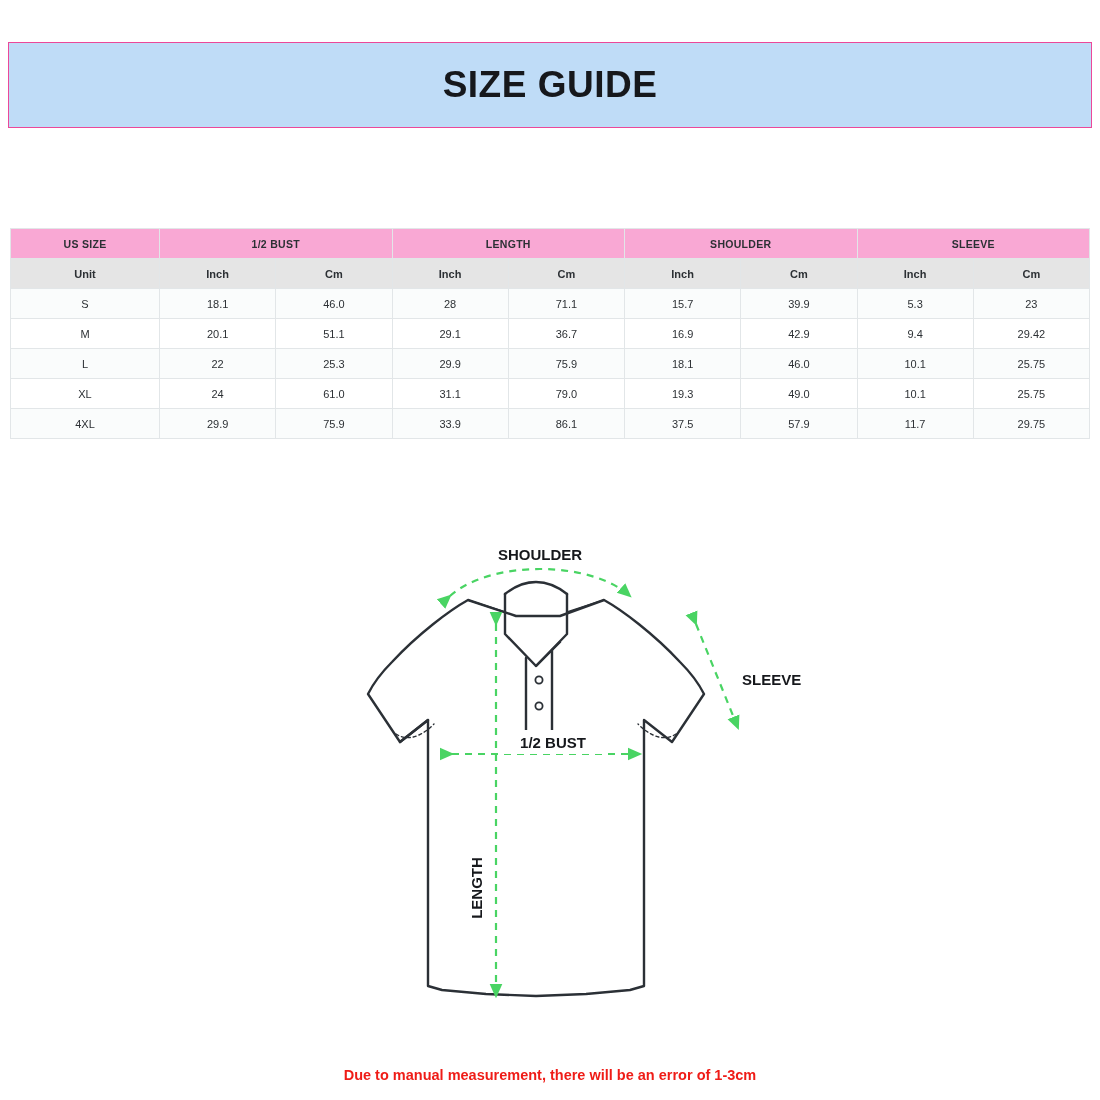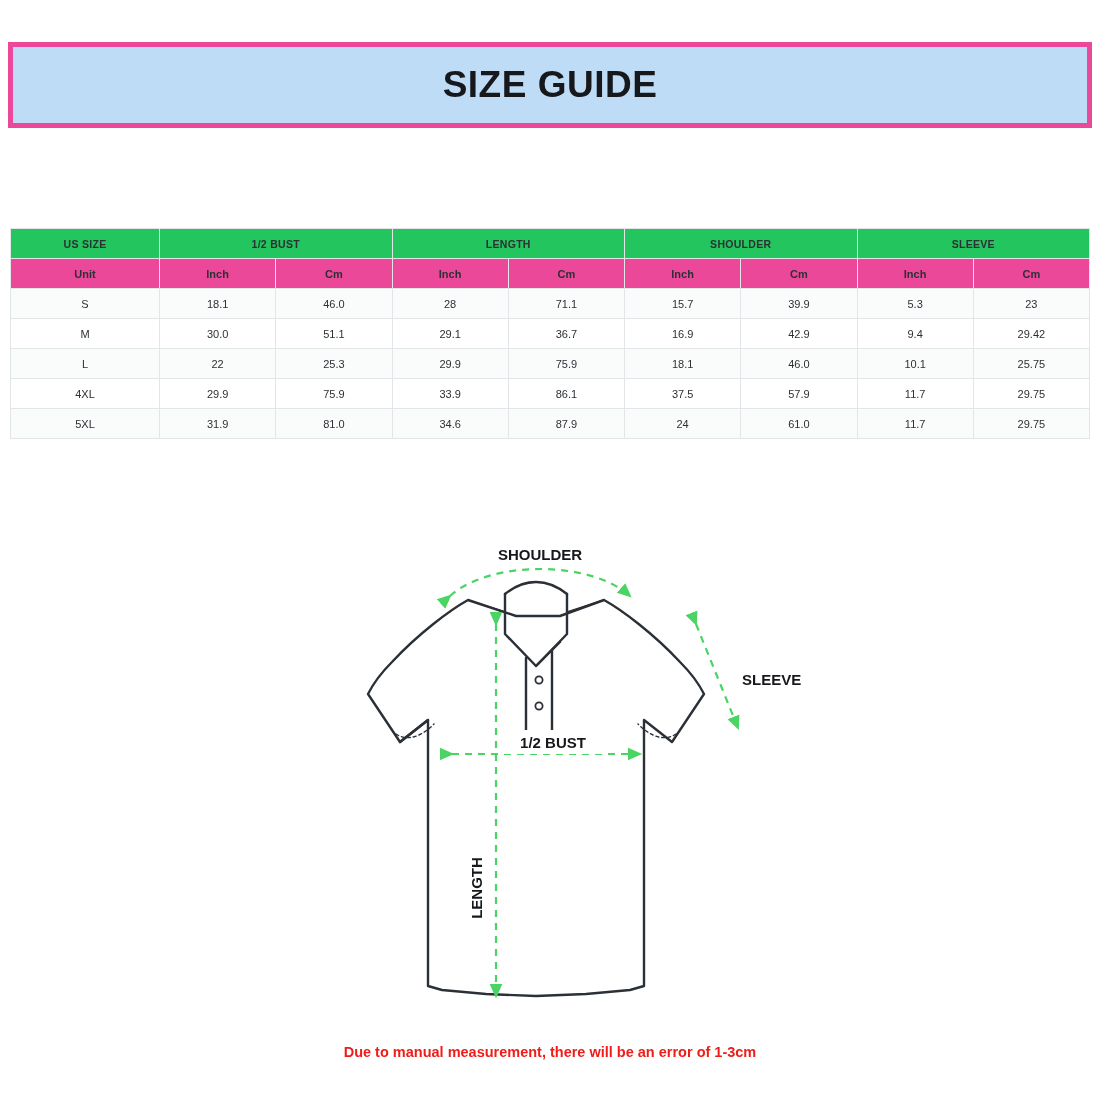--- a/index.html
+++ b/index.html
@@ -17,21 +17,21 @@
   }
 
   
   .banner {
     position: absolute;
     left: 8px;
     top: 42px;
     width: 1084px;
     height: 86px;
     background: #bfdcf7;
-    border: 5px solid #ec4899;
+    border: 1px solid #ec4899;
     box-sizing: border-box;
     display: flex;
     align-items: center;
     justify-content: center;
   }
   .banner-title {
     font-size: 37px;
     font-weight: bold;
     letter-spacing: 0.5px;
     color: #16181c;
@@ -54,28 +54,28 @@
   table.size-table td {
     border: 1px solid #e2e6e8;
     text-align: center;
     font-size: 11px;
     color: #2c3034;
     height: 29px;
     padding: 0;
     font-weight: normal;
   }
   table.size-table thead tr.group-row th {
-    background: #22c55e;
+    background: #f9a8d4;
     font-weight: bold;
     font-size: 10.5px;
     letter-spacing: 0.3px;
     height: 29px;
   }
   table.size-table thead tr.unit-row th {
-    background: #ec4899;
+    background: #e5e5e5;
     font-weight: bold;
     font-size: 11px;
     height: 29px;
   }
   table.size-table tbody tr:nth-child(odd) td {
     background: #fafcfc;
   }
   table.size-table tbody tr:nth-child(even) td {
     background: #ffffff;
   }
@@ -92,21 +92,21 @@
     height: 480px;
   }
   .diagram svg {
     display: block;
   }
 
   
   .footer-note {
     position: absolute;
     left: 0;
-    top: 1044px;
+    top: 1067px;
     width: 1100px;
     text-align: center;
     font-size: 14.5px;
     font-weight: bold;
     color: #ef1c17;
     font-family: "Liberation Sans", sans-serif;
   }
 </style>
 </head>
 <body>
@@ -144,62 +144,62 @@
         <td>46.0</td>
         <td>28</td>
         <td>71.1</td>
         <td>15.7</td>
         <td>39.9</td>
         <td>5.3</td>
         <td>23</td>
       </tr>
       <tr>
         <td class="size-cell">M</td>
-        <td>30.0</td>
+        <td>20.1</td>
         <td>51.1</td>
         <td>29.1</td>
         <td>36.7</td>
         <td>16.9</td>
         <td>42.9</td>
         <td>9.4</td>
         <td>29.42</td>
       </tr>
       <tr>
         <td class="size-cell">L</td>
         <td>22</td>
         <td>25.3</td>
         <td>29.9</td>
         <td>75.9</td>
         <td>18.1</td>
         <td>46.0</td>
         <td>10.1</td>
         <td>25.75</td>
       </tr>
       <tr>
+        <td class="size-cell">XL</td>
+        <td>24</td>
+        <td>61.0</td>
+        <td>31.1</td>
+        <td>79.0</td>
+        <td>19.3</td>
+        <td>49.0</td>
+        <td>10.1</td>
+        <td>25.75</td>
+      </tr>
+      <tr>
         <td class="size-cell">4XL</td>
         <td>29.9</td>
         <td>75.9</td>
         <td>33.9</td>
         <td>86.1</td>
         <td>37.5</td>
         <td>57.9</td>
         <td>11.7</td>
         <td>29.75</td>
       </tr>
-      <tr>
-        <td class="size-cell">5XL</td>
-        <td>31.9</td>
-        <td>81.0</td>
-        <td>34.6</td>
-        <td>87.9</td>
-        <td>24</td>
-        <td>61.0</td>
-        <td>11.7</td>
-        <td>29.75</td>
-      </tr>
     </tbody>
   </table>
 </div>
 
 <div class="diagram">
   <svg width="520" height="480" viewBox="0 0 520 480" xmlns="http://www.w3.org/2000/svg">
     <defs>
       <marker id="arrHead" markerWidth="7" markerHeight="7" refX="5.5" refY="3.5" orient="auto">
         <polygon points="0,0.6 6.5,3.5 0,6.4" fill="#49d463"></polygon>
       </marker>

